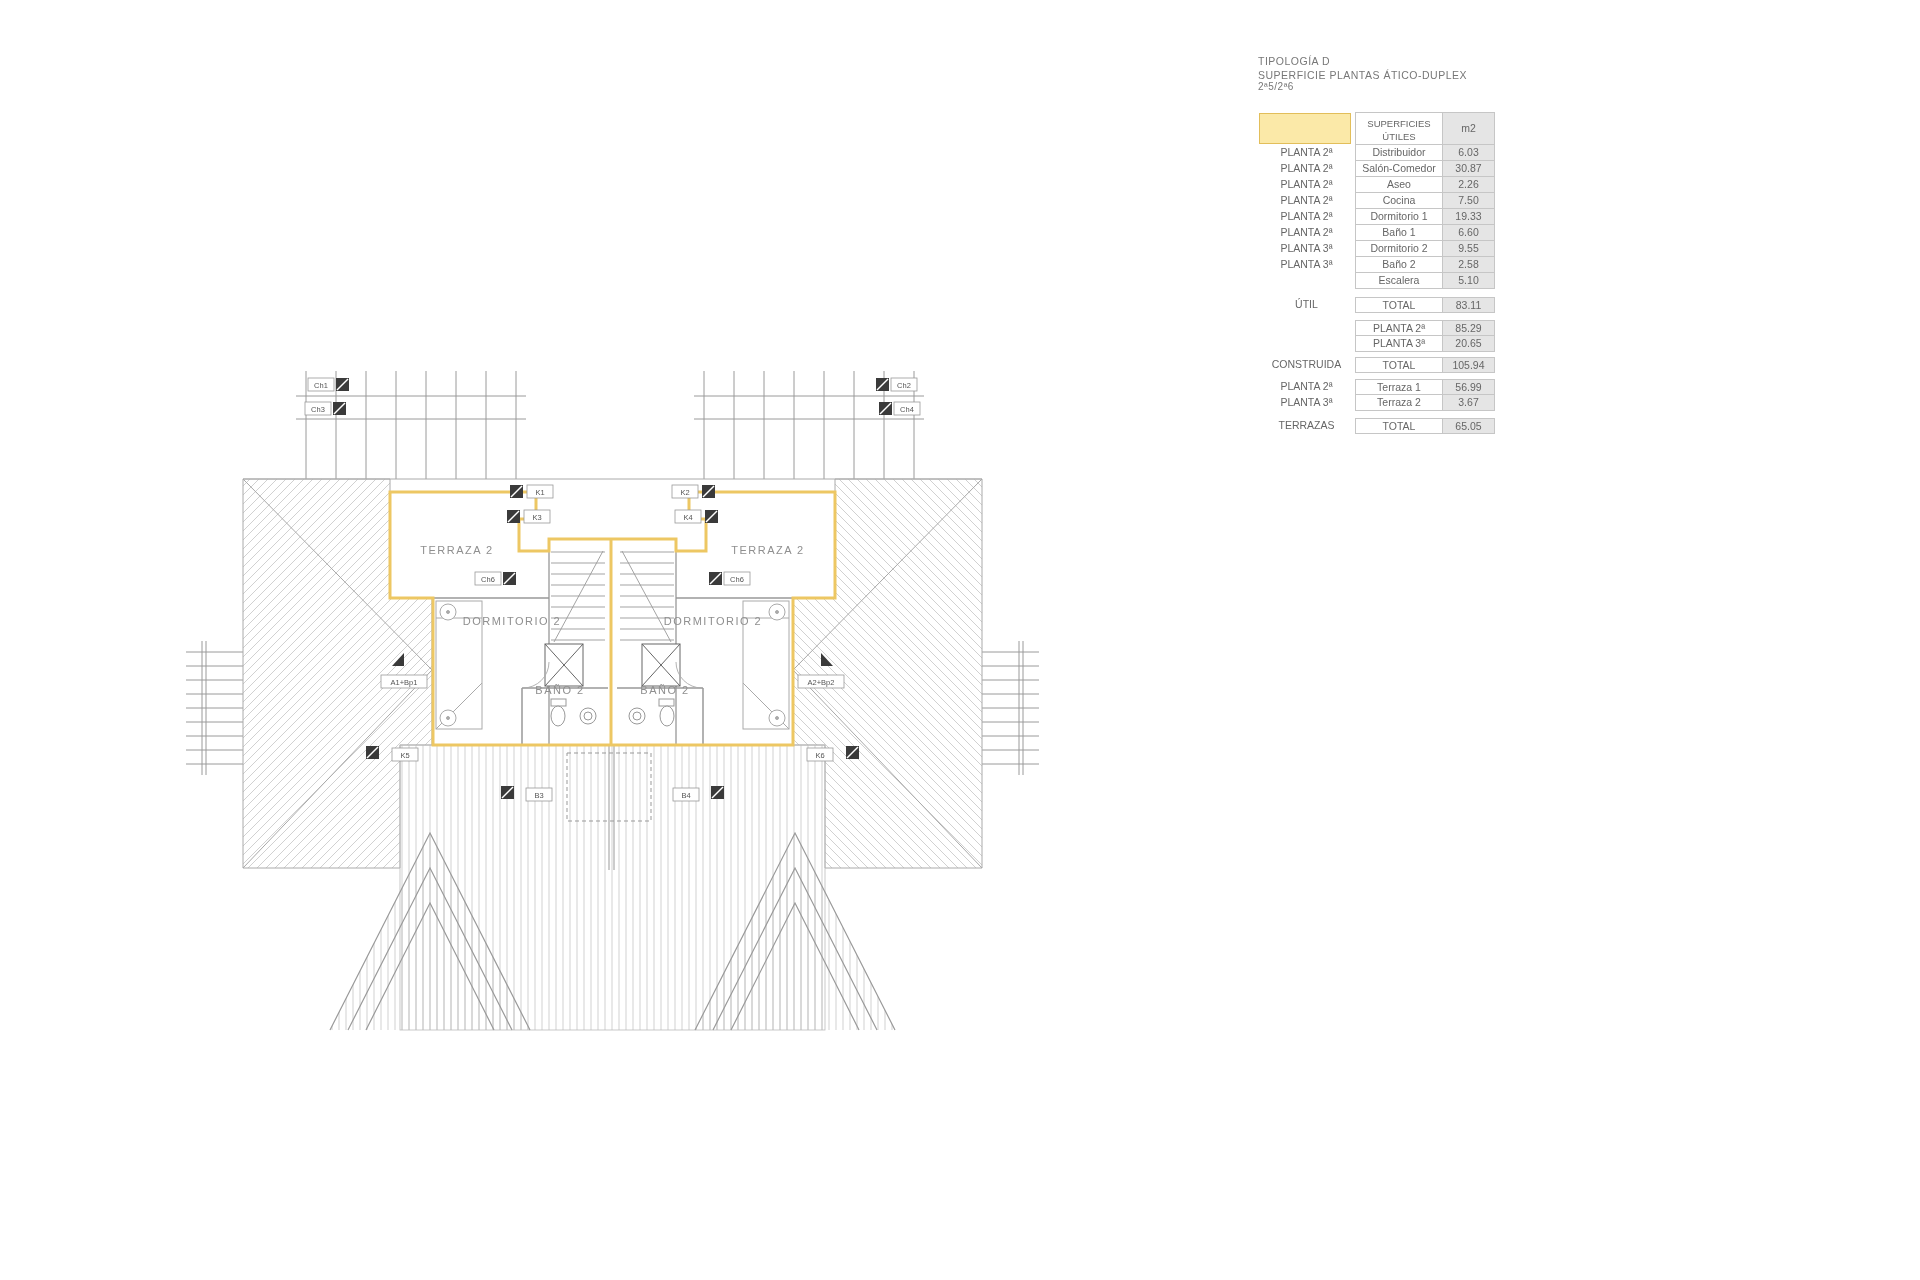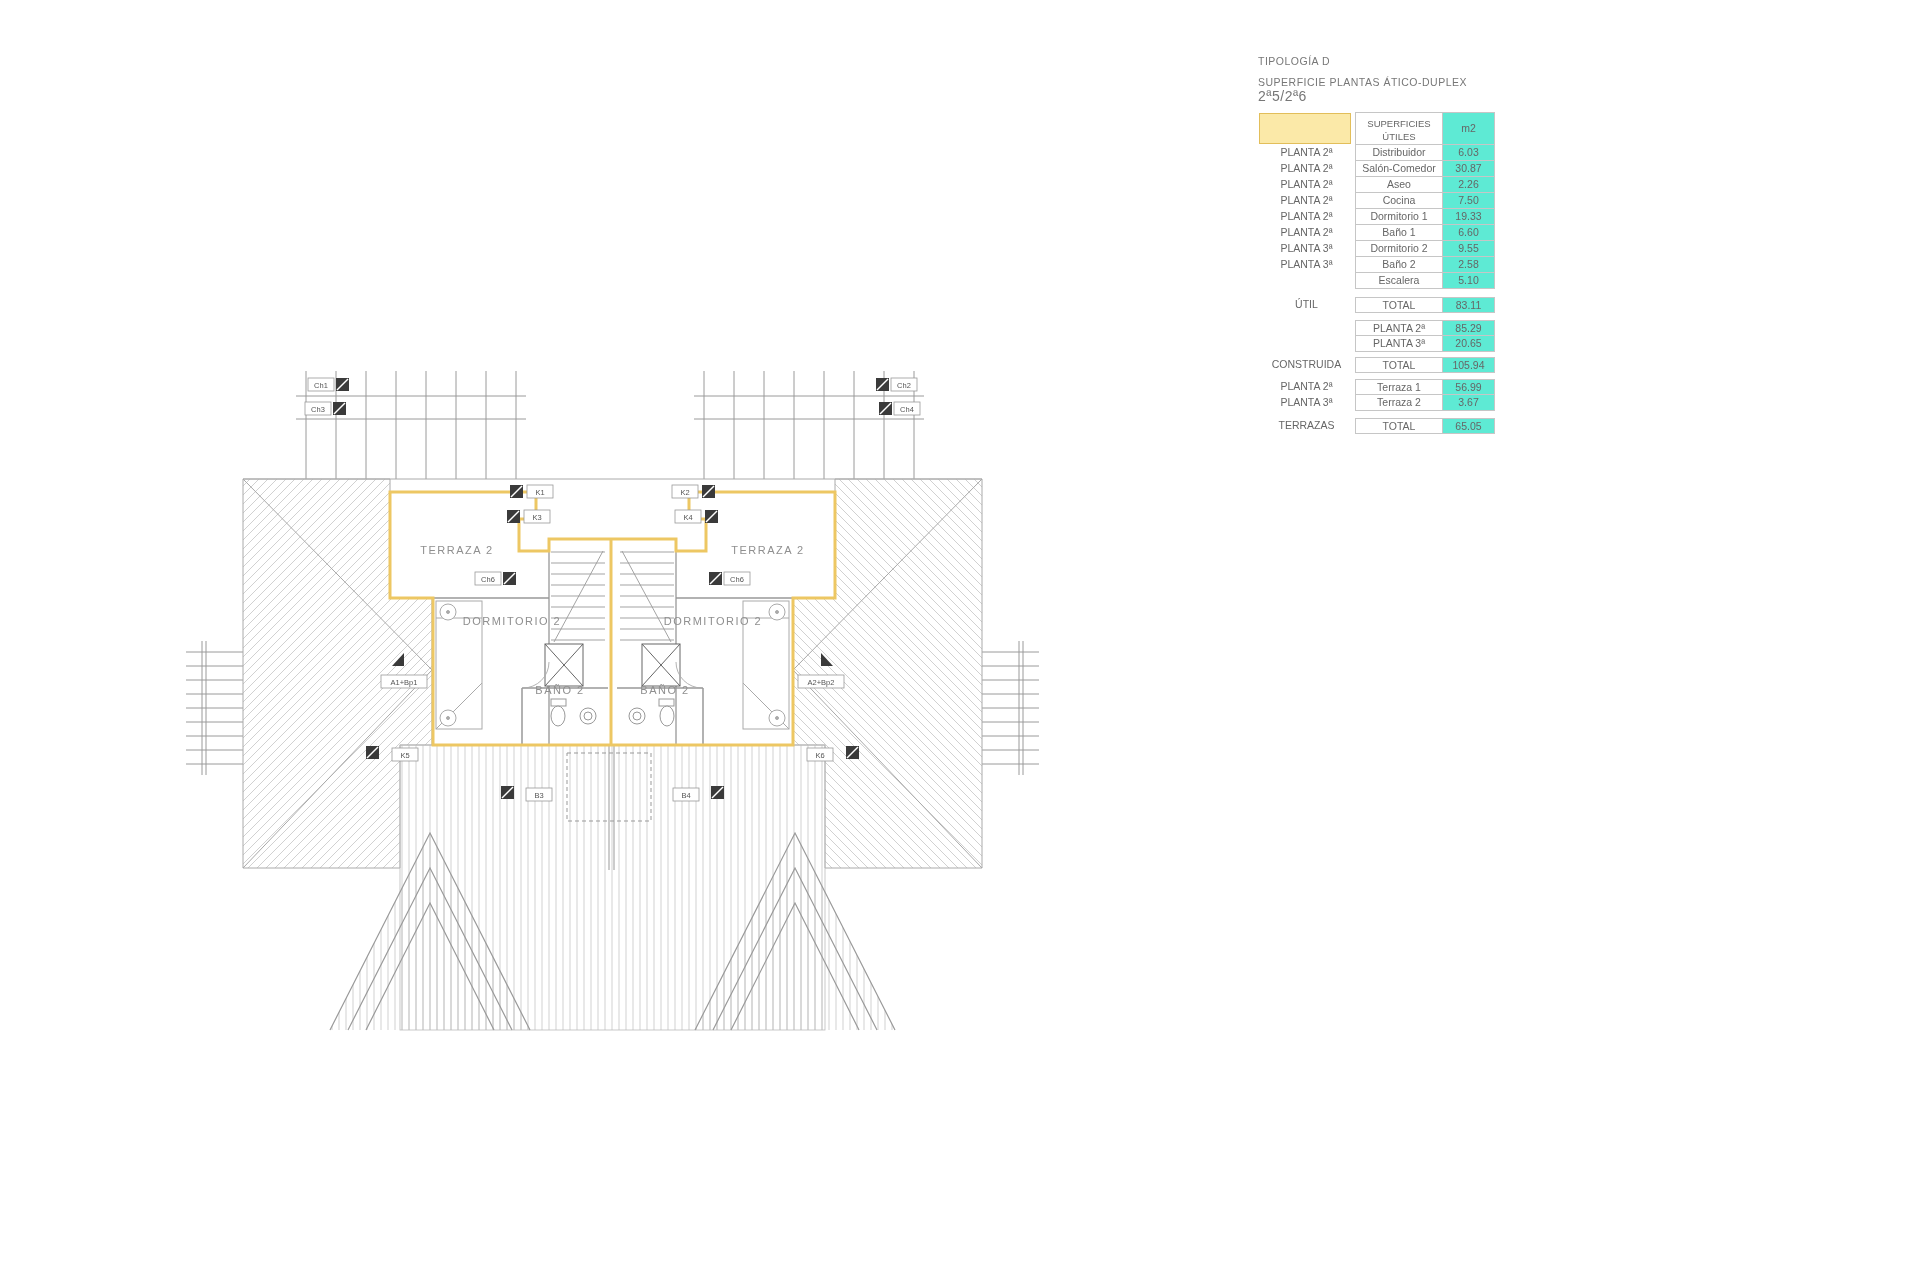--- a/index.html
+++ b/index.html
@@ -1,27 +1,27 @@
 <!DOCTYPE html>
 <html><head>
 <meta charset="utf-8">
 <style>
   *{margin:0;padding:0;box-sizing:border-box}
   html,body{width:1920px;height:1280px;background:#ffffff;overflow:hidden;
     font-family:"Liberation Sans",sans-serif;color:#6e6e6e}
   .titleblock{position:absolute;left:1258px;top:55px;font-size:10.5px;letter-spacing:.5px;color:#777}
-  .titleblock .t1{margin-bottom:9px}
+  .titleblock .t1{margin-bottom:2px}
   .titleblock .t2{}
-  .titleblock .t3{font-size:14px}
+  .titleblock .t3{font-size:10px}
   .areatable{position:absolute;left:1258px;top:112px;font-size:10.5px;color:#666}
   .trow{display:flex;height:16px;line-height:15px}
   .trow.hrow{height:33px}
   .c1{width:97px;text-align:center;position:relative}
   .c2{width:88px;text-align:center;background:#fff}
-  .c3{width:53px;text-align:center;background:#5eead4;margin-left:-1px}
+  .c3{width:53px;text-align:center;background:#e5e5e5;margin-left:-1px}
   .bcell{border:1px solid #c6c6c6}
   .sect .trow + .trow .bcell{margin-top:-1px}
   .hrow .c2{font-size:9.5px;line-height:1.4;padding-top:4px}
   .hrow .c3{line-height:31px}
   .swatch{position:absolute;left:1px;top:1px;width:92px;height:31px;
     background:#FBE9A8;border:1px solid #E2BE5A}
   .gap8{height:8px}.gap7{height:7px}.gap6{height:6px}.gap5{height:5px}
   svg text{font-family:"Liberation Sans",sans-serif}
   .roomlabel{font-size:11px;fill:#8f8f8f;letter-spacing:1.5px}
   .taglabel{font-size:7.5px;fill:#555}

